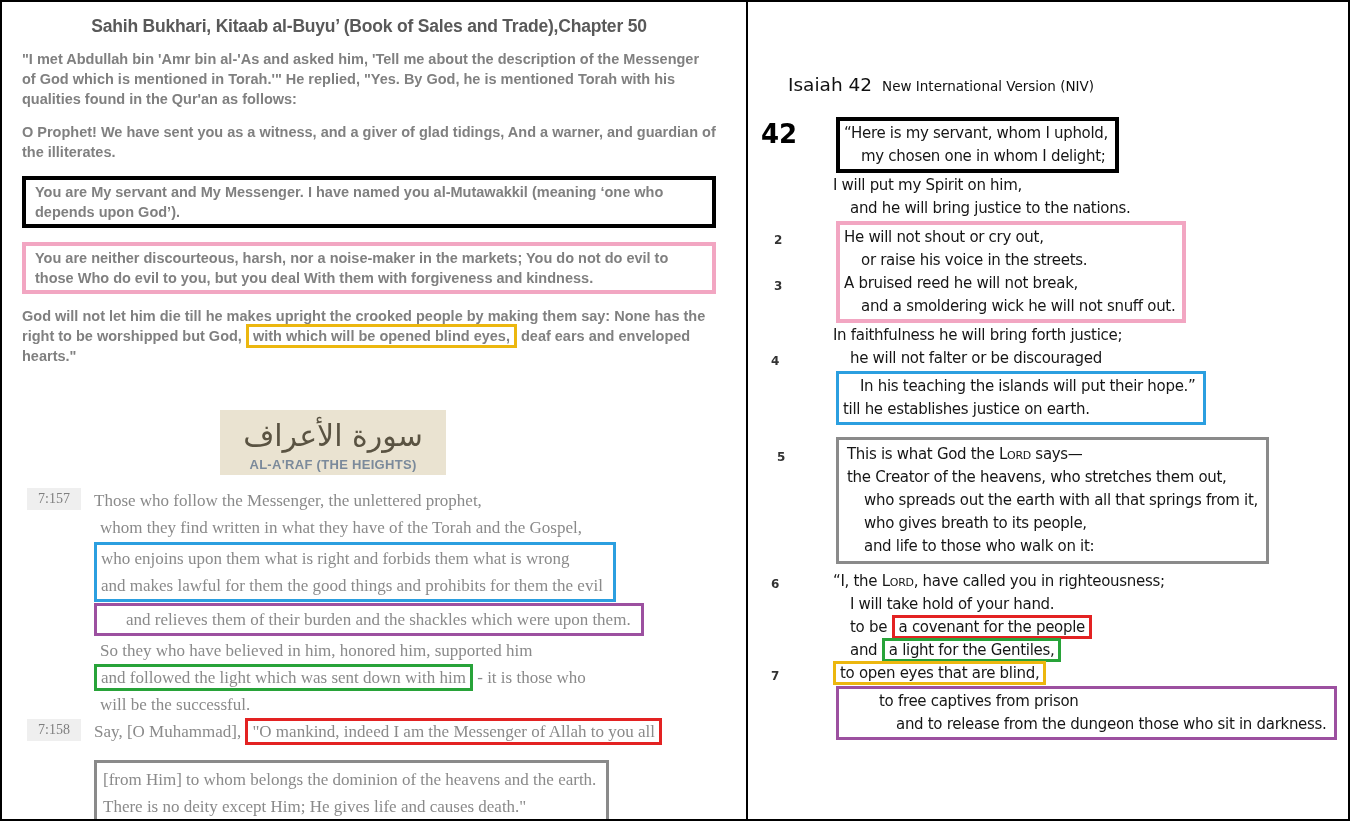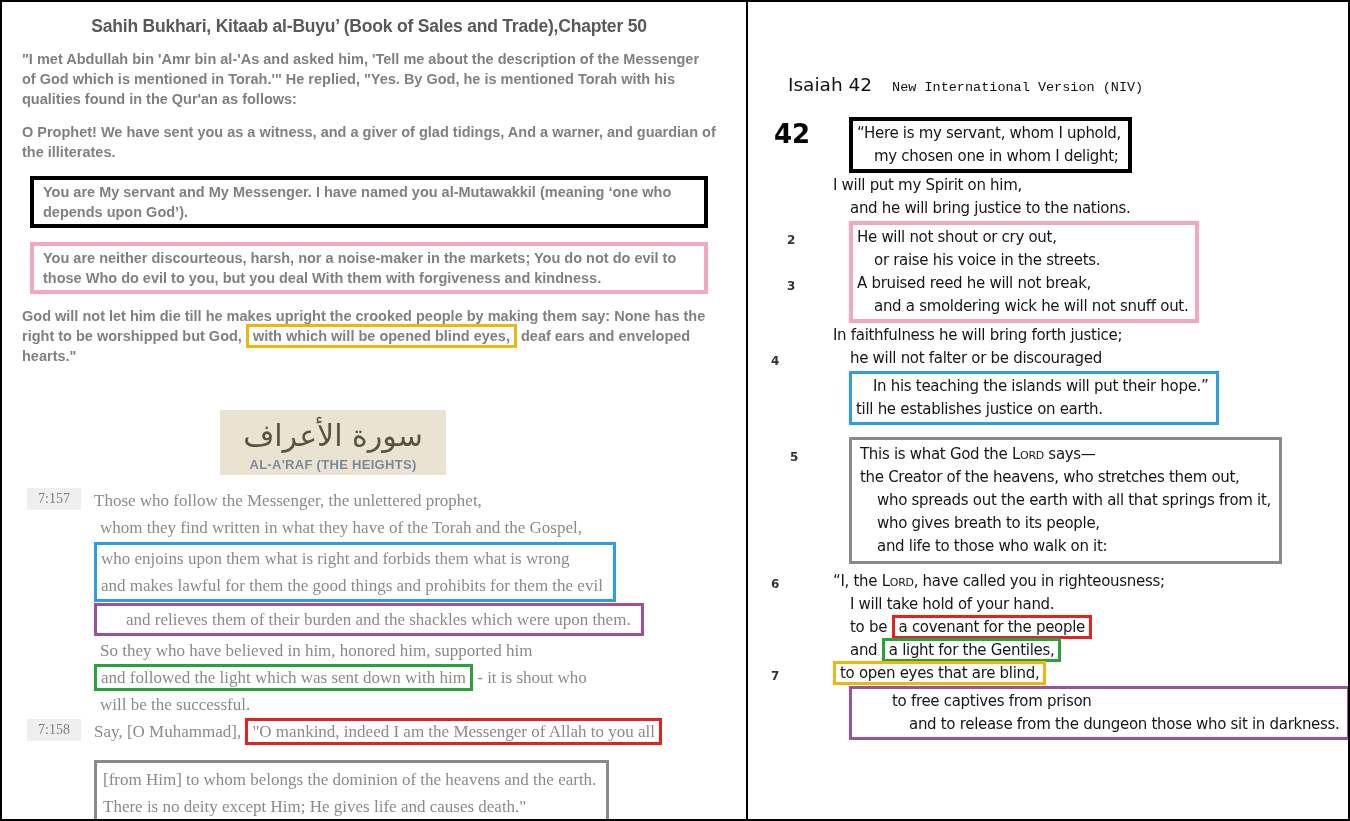--- a/index.html
+++ b/index.html
@@ -5,46 +5,46 @@
   * { box-sizing: border-box; }
   html,body { margin:0; padding:0; background:#fff; }
   .page {
     width:1350px; height:821px; border:2px solid #000; display:flex;
     background:#fff; overflow:hidden; font-family:"Liberation Sans",sans-serif;
   }
   
   .panel.left { width:746px; min-width:746px; border-right:2px solid #000; padding:10px 30px 0 20px; }
   .ltitle { margin:4px 0 12px; text-align:center; font-size:17.5px; color:#595959; font-weight:bold; letter-spacing:-0.2px; }
   .hadith { margin:0 0 13px; font-size:14.5px; line-height:20px; font-weight:bold; color:#808080; }
-  .hbox { margin:14px 8px 12px; padding:2px 9px; border:4px solid #000; }
+  .hbox { margin:14px 0 12px; padding:2px 9px; border:4px solid #000; }
   .hbox .hadith { margin:0; }
   .hbox.pink { border-color:#f2a6c2; }
   .ibox { border:3px solid #ecb70f; padding:1px 4px; }
   .ibox.red { border-color:#e32222; }
   .ibox.green { border-color:#28a339; }
   .ibox.yellow { border-color:#ecb70f; }
   .banner { width:226px; margin:44px auto 4px auto; transform:translateX(-36px); background:#eae3d1; text-align:center; padding:5px 20px 3px; }
   .arabic { font-size:30px; line-height:42px; color:#5a5342; font-family:"DejaVu Sans",sans-serif; }
   .caption { font-size:13px; font-weight:bold; color:#7b8a9b; letter-spacing:0.3px; }
   .quran { margin-top:12px; padding-left:72px; font-family:"Liberation Serif",serif; font-size:17px; color:#8a8a8a; }
   .qline { line-height:27px; position:relative; white-space:nowrap; }
   .qline.ind { padding-left:6px; }
   .vbadge { position:absolute; left:-67px; top:1px; width:54px; text-align:center; background:#efefef; color:#7e7e7e; font-size:14px; line-height:22px; }
   .qbox { border:3px solid #2b9fe0; width:fit-content; padding:0 10px 0 4px; margin:1px 0; }
   .qbox.purple { border-color:#9c50a0;padding-left:29px; }
   .qbox.gray { border-color:#8a8a8a; padding:3px 10px 3px 6px; margin:15px 0; }
   
   .panel.right { flex:1; padding:72px 6px 0 12px; font-family:"DejaVu Sans",sans-serif; }
   .rheader { margin:0 0 0 28px; font-weight:normal; font-size:18.5px; color:#111; }
-  .rheader .version { font-size:13.5px; margin-left:20px;font-family:Liberation Mono, monospace; }
+  .rheader .version { font-size:13.5px; margin-left:10px; }
   .poem { margin-top:22px; padding-left:73px; font-size:15px; letter-spacing:-0.3px; color:#161616; }
   .pline { line-height:23px; position:relative; white-space:nowrap; }
   .pline.ind { padding-left:17px; }
   .vnum { position:absolute; left:-62px; top:3px; font-size:12px; font-weight:bold; color:#333; letter-spacing:0; }
-  .rbox { border:3px solid #2b9fe0; width:fit-content; padding:1px 7px 1px 4px; margin:1px 16px; position:relative; }
+  .rbox { border:3px solid #2b9fe0; width:fit-content; padding:1px 7px 1px 4px; margin:1px 3px; position:relative; }
   .rbox .vnum { left:-70px; }
   .rbox.black { border-color:#000; border-width:4px; }
   .rbox.pink  { border-color:#f2a6c2; border-width:4px; }
   .rbox.gray  { border-color:#8a8a8a; margin-top:12px; margin-bottom:6px; padding:3px 8px; }
   .rbox.purple{ border-color:#9c50a0;padding-left:40px; }
   .poem .ibox { padding:0 4px; }
   .chapnum { position:absolute; left:-79px; top:-2px; font-size:26px; font-weight:bold; color:#000; letter-spacing:0; }
   .sc { font-variant:small-caps; }
 </style>
 </head>
@@ -73,21 +73,21 @@
       <div class="qline"><span class="vbadge">7:157</span><span>Those who follow the Messenger, the unlettered prophet,</span></div>
       <div class="qline ind">whom they find written in what they have of the Torah and the Gospel,</div>
       <div class="qbox blue">
         <div class="qline">who enjoins upon them what is right and forbids them what is wrong</div>
         <div class="qline">and makes lawful for them the good things and prohibits for them the evil</div>
       </div>
       <div class="qbox purple">
         <div class="qline">and relieves them of their burden and the shackles which were upon them.</div>
       </div>
       <div class="qline ind">So they who have believed in him, honored him, supported him</div>
-      <div class="qline"><span class="ibox green">and followed the light which was sent down with him</span><span> - it is shout who</span></div>
+      <div class="qline"><span class="ibox green">and followed the light which was sent down with him</span><span> - it is those who</span></div>
       <div class="qline ind">will be the successful.</div>
       <div class="qline"><span class="vbadge">7:158</span><span>Say, [O Muhammad], </span><span class="ibox red">"O mankind, indeed I am the Messenger of Allah to you all</span></div>
       <div class="qbox gray">
         <div class="qline">[from Him] to whom belongs the dominion of the heavens and the earth.</div>
         <div class="qline">There is no deity except Him; He gives life and causes death."</div>
       </div>
       <div class="qline ind">So believe in Allah and His Messenger, the unlettered prophet,</div>
 
     </div>
   </section>

